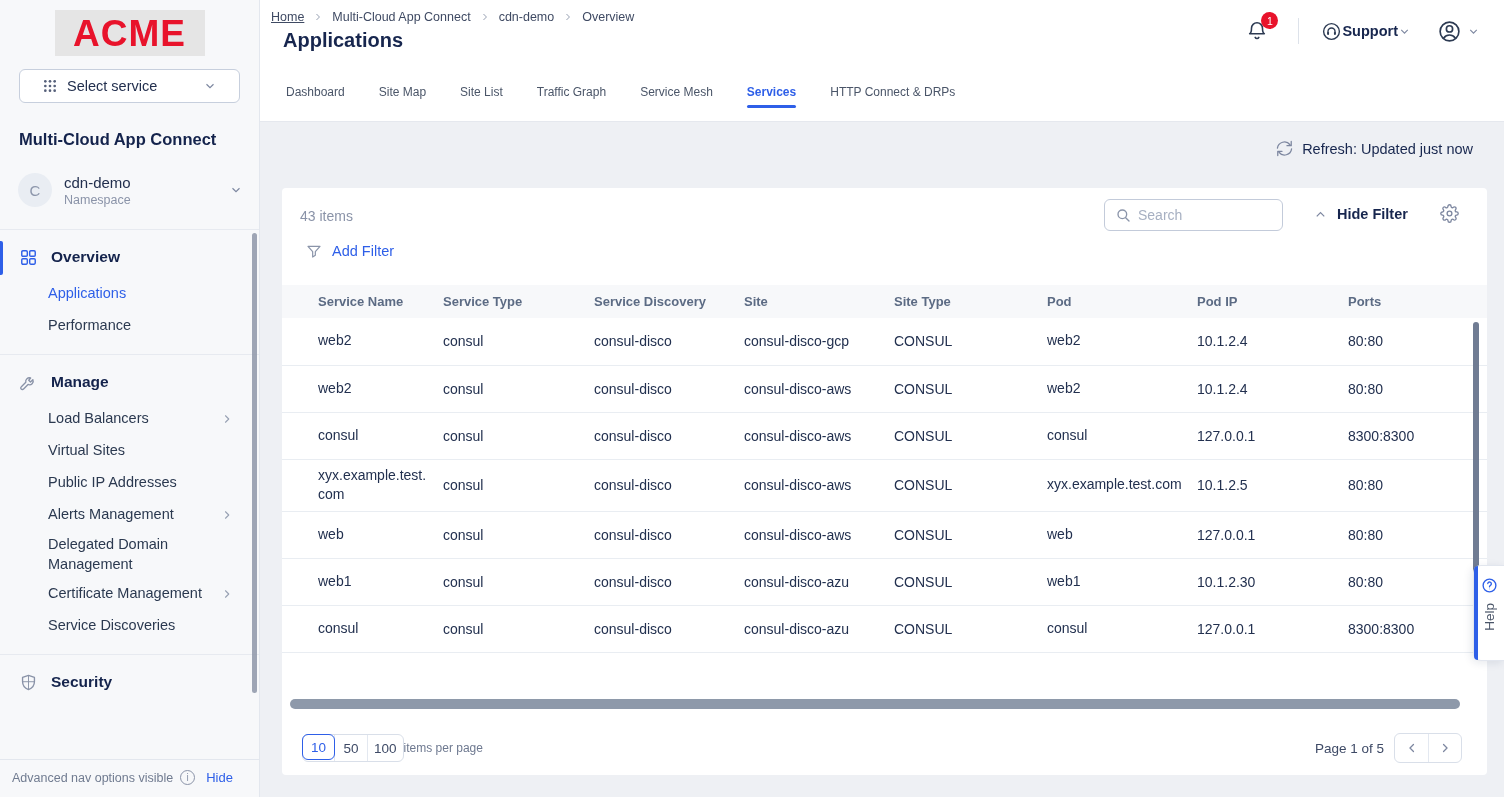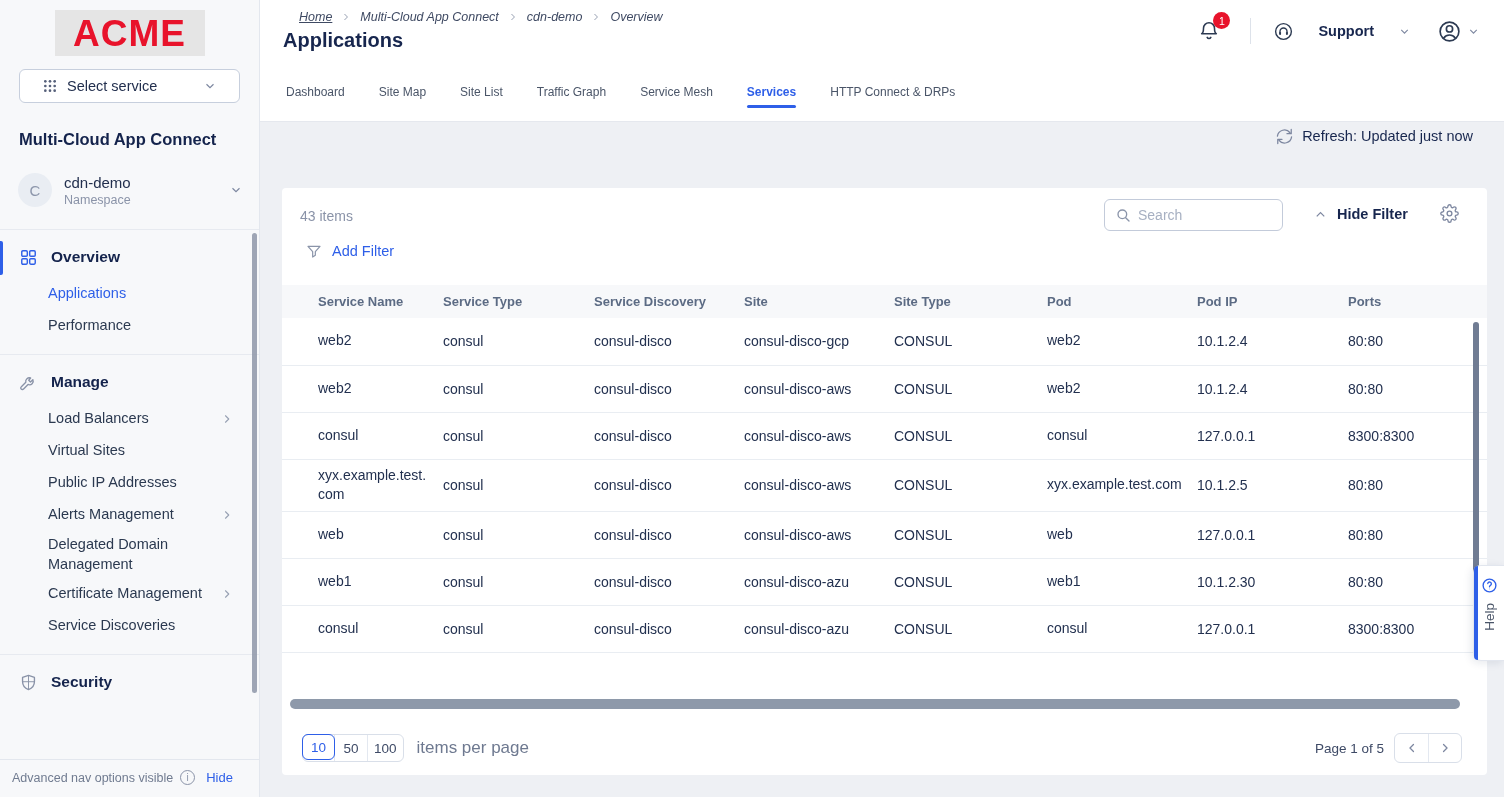--- a/index.html
+++ b/index.html
@@ -38,40 +38,40 @@
   .nav-item .item-chev { margin-left:auto; color:#98a1b3; }
   .side-footer { border-top:1px solid #e3e7ee; padding:10px 12px 12px; display:flex; align-items:center; gap:7px; }
   .side-footer .foot-text { font-size:12.5px; color:#707b90; }
   .info-circle { width:15px; height:15px; border:1.4px solid #8a93a8; border-radius:50%; color:#8a93a8;
                  font-size:10px; display:flex; align-items:center; justify-content:center; font-style:normal; }
   .side-footer .hide-link { font-size:13px; color:#2e5fe8; margin-left:4px; cursor:pointer; }
 
   
   .main { position:absolute; left:260px; top:0; right:0; bottom:0; }
   .topbar { background:#fff; height:122px; border-bottom:1px solid #e5e8ee; position:relative; }
-  .breadcrumb { position:absolute; left:39px; top:10px; display:flex; align-items:center; gap:9px; font-size:12.5px; color:#3f4a63;font-style:italic; }
+  .breadcrumb { position:absolute; left:11px; top:10px; display:flex; align-items:center; gap:9px; font-size:12.5px; color:#3f4a63; }
   .crumb { cursor:pointer; }
   .crumb.home { text-decoration:underline; }
   .crumb-sep { color:#98a1b3; }
   .page-title { position:absolute; left:23px; top:29px; font-size:20px; font-weight:600; color:#17264e; }
   .top-actions { position:absolute; right:24px; top:12px; height:38px; display:flex; align-items:center; }
   .bell-wrap { position:relative; width:30px; height:30px; display:flex; align-items:center; justify-content:center; color:#2c3a52; cursor:pointer; }
   .badge { position:absolute; top:-4px; right:-6px; min-width:17px; height:17px; border-radius:9px; background:#e8132b; color:#fff;
            font-size:10.5px; display:flex; align-items:center; justify-content:center; padding:0 4px; }
   .top-divider { width:1px; height:26px; background:#dde2ea; margin:0 22px 0 26px; }
-  .support-group { display:flex; align-items:center; gap:24px; color:#17264e; cursor:pointer; }
+  .support-group { display:flex; align-items:center; gap:0; color:#17264e; cursor:pointer; }
   .support-group .label { font-size:14.5px; font-weight:600; }
   .account-group { display:flex; align-items:center; gap:5px; margin-left:26px; color:#2c3a52; cursor:pointer; }
   .chev-sm { color:#7d87a0; }
   .tabs { position:absolute; left:26px; top:62px; height:59px; display:flex; align-items:center; gap:34px; }
   .tab { position:relative; font-size:12px; color:#4a5568; cursor:pointer; white-space:nowrap; }
   .tab.active { color:#2e5fe8; font-weight:700; }
   .tab.active::after { content:""; position:absolute; left:0; right:0; bottom:-9px; height:3px; border-radius:2px; background:#2e5fe8; }
 
-  .refresh-row { position:absolute; right:31px; top:128px; display:flex; align-items:flex-start; gap:9px; cursor:pointer; }
+  .refresh-row { position:absolute; right:31px; top:140px; display:flex; align-items:center; gap:9px; cursor:pointer; }
   .refresh-row .ref-icon { color:#7d87a0; }
   .refresh-row .label { font-size:14.5px; color:#17264e; }
 
   
   .card { position:absolute; left:22px; right:17px; top:188px; bottom:22px; background:#fff; border-radius:4px; }
   .items-count { position:absolute; left:18px; top:20px; font-size:14px; color:#8a93a8; }
   .search-box { position:absolute; left:822px; top:11px; width:179px; height:32px; border:1px solid #c3cbda; border-radius:6px;
                 display:flex; align-items:center; background:#fff; }
   .search-box .mag { color:#8a94a9; margin:0 7px 0 10px; }
   .search-box input { border:none; outline:none; flex:1; font-size:14px; font-family:inherit; color:#22304f; min-width:0; background:transparent; }
@@ -93,21 +93,21 @@
   td.wrap { word-break:break-all; line-height:1.4; }
   .v-scrollbar { position:absolute; right:8px; top:37px; width:6px; height:262px; background:#707c93; border-radius:3px; }
   .h-scrollbar { position:absolute; left:8px; right:27px; top:511px; height:10px; background:#8e99aa; border-radius:5px; cursor:pointer; }
 
   .pagination { position:absolute; left:20px; right:25px; bottom:13px; height:28px; display:flex; align-items:center; }
   .sizes { display:flex; border:1px solid #d9dfe9; border-radius:6px; background:#fff; }
   .size { min-width:33px; height:26px; display:flex; align-items:center; justify-content:center; font-size:13.5px;
           color:#3e4a66; border-left:1px solid #e3e8f0; cursor:pointer; padding:0 6px; }
   .size:first-child { border-left:none; }
   .size.selected { border:1px solid #2e5fe8; border-radius:6px; color:#2e5fe8; margin:-1px; position:relative; }
-  .ipp-label { font-size:17px; color:#6e7990; margin-left:13px; }
+  .ipp-label { font-size:12px; color:#6e7990; }
   .page-status { margin-left:auto; font-size:13.5px; color:#3e4a66; margin-right:10px; }
   .pager { display:flex; border:1px solid #d9dfe9; border-radius:6px; background:#fff; overflow:hidden; }
   .page-btn { width:33px; height:28px; display:flex; align-items:center; justify-content:center; color:#7d87a0; cursor:pointer; }
   .page-btn + .page-btn { border-left:1px solid #e3e8f0; }
 
   
   .help-tab { position:absolute; right:0; top:565px; width:31px; height:96px; background:#fff; border:1px solid #e2e6ee; border-right:none;
               border-radius:8px 0 0 8px; box-shadow:-2px 2px 8px rgba(20,35,76,.10); display:flex; flex-direction:column; align-items:center;
               padding-top:11px; gap:9px; cursor:pointer; }
   .help-bar { position:absolute; left:0; top:0; bottom:0; width:4px; background:#2e5fe8; border-radius:8px 0 0 8px; }

